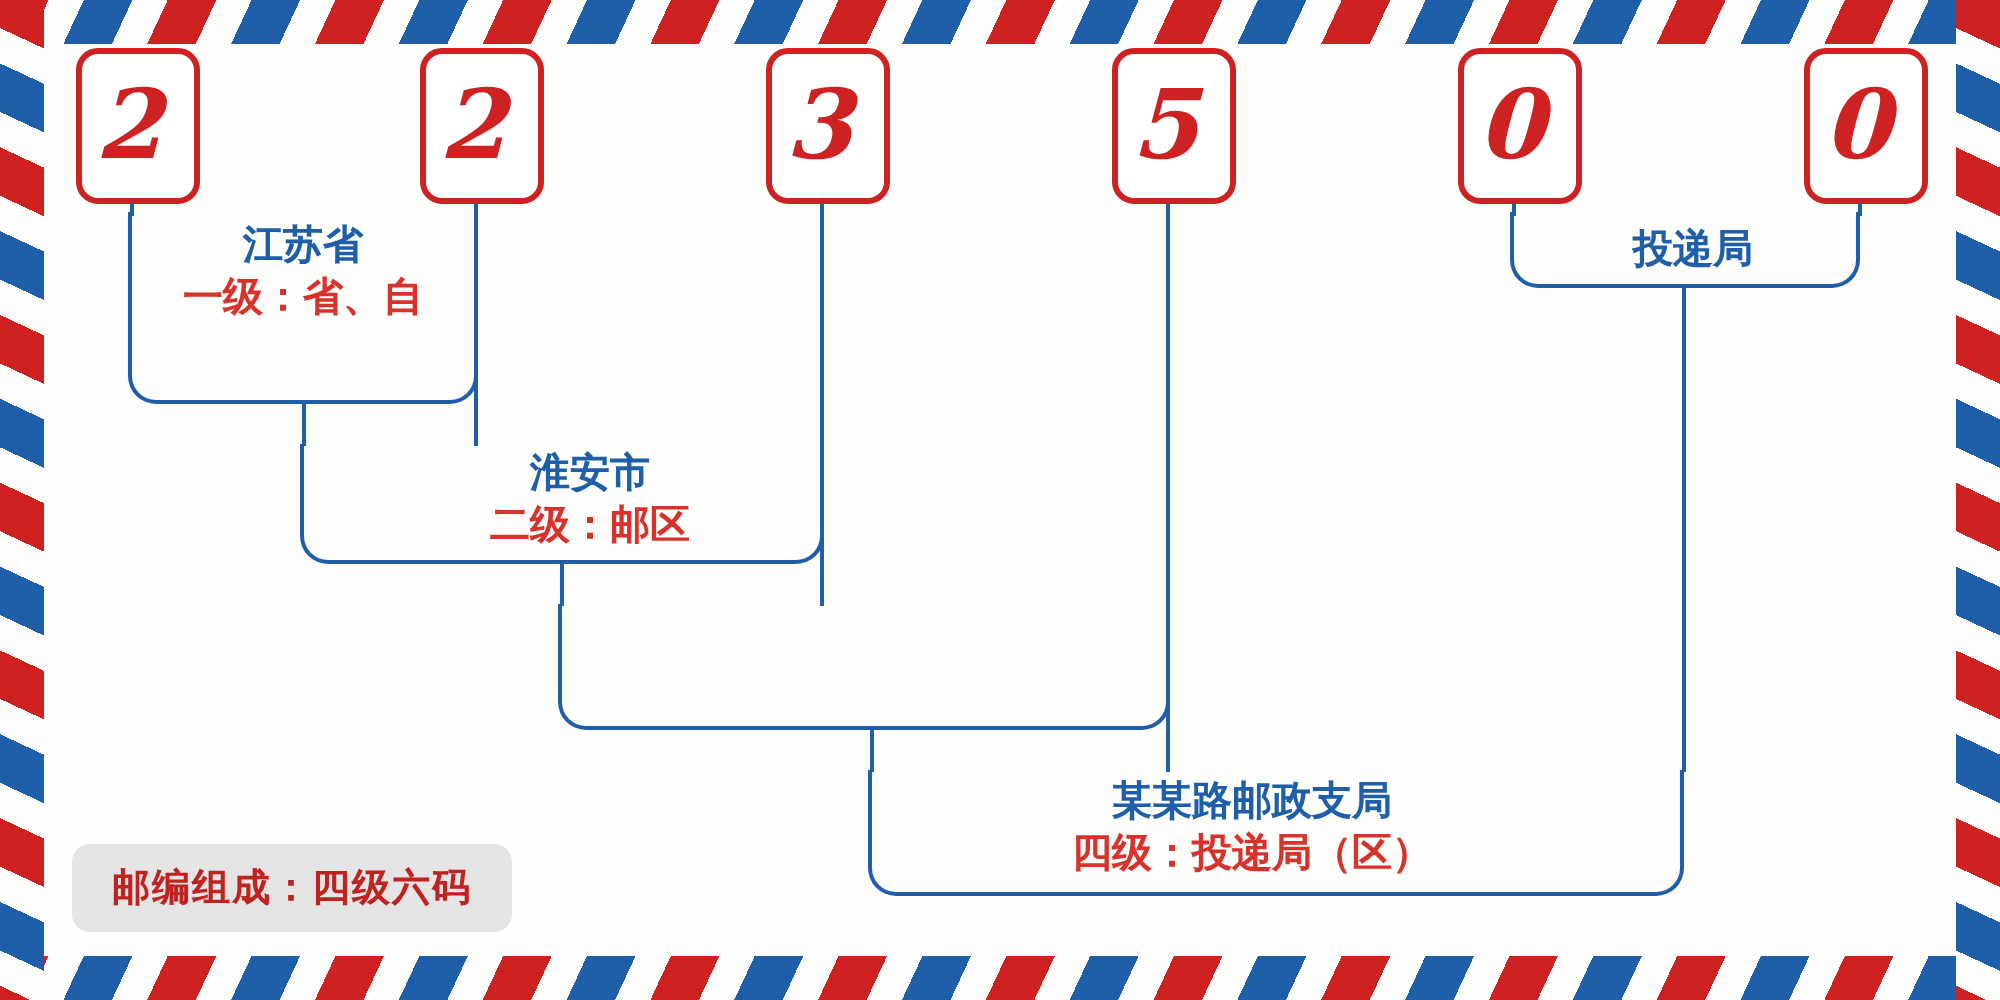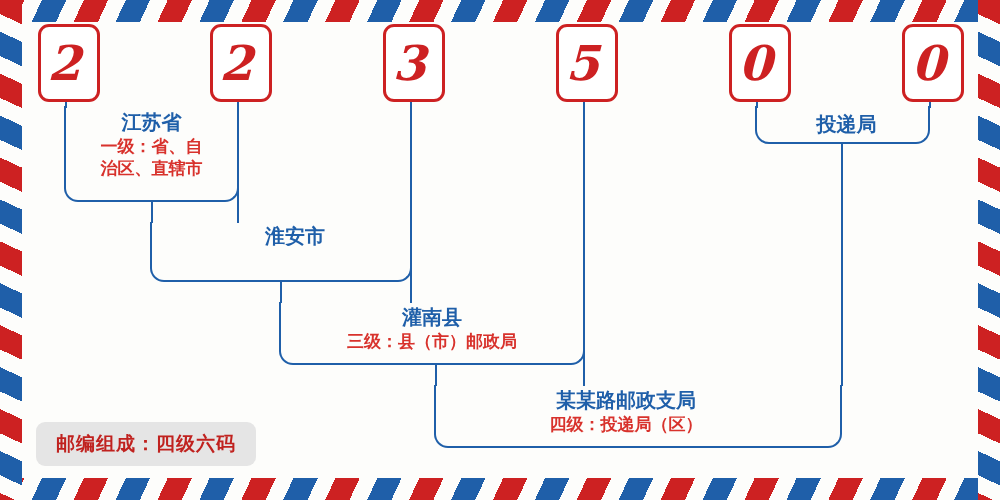--- a/index.html
+++ b/index.html
@@ -68,21 +68,21 @@
     box-sizing:border-box;
   }
   .gtitle{
     font-family:"DejaVu Serif","Liberation Serif",serif;
     font-weight:bold;color:#1f5fa9;
     font-size:20px;line-height:1.25;white-space:nowrap;
   }
   .gsub{
     font-family:"DejaVu Sans","Liberation Sans",sans-serif;
     font-weight:bold;color:#d8322c;
-    font-size:17px;line-height:1.3;
+    font-size:20px;line-height:1.3;
   }
 
   
   .vline{position:absolute;width:2px;background:#1f5fa9;z-index:15;}
 
   
   .legend{
     position:absolute;left:36px;top:422px;
     padding:9px 20px;border-radius:9px;
     background:#e5e5e5;
@@ -131,37 +131,33 @@
   <div class="gbox-text" style="left:755px;top:112px;width:183px;">
     <div class="gtitle">投递局</div>
   </div>
 
   <div class="vline" style="left:841px;top:144px;height:242px;"></div>
 
   <div class="gbox" style="left:64px;top:106px;width:175px;height:96px;"></div>
   <div class="gbox-text" style="left:64px;top:110px;width:175px;">
     <div class="gtitle">江苏省</div>
     <div class="gsub">一级：省、自</div>
-    <div class="gsub">治区、直辖市</div>
   </div>
 
   <div class="vline" style="left:151px;top:202px;height:21px;"></div>
 
   <div class="gbox" style="left:150px;top:222px;width:262px;height:60px;"></div>
   <div class="gbox-text" style="left:150px;top:224px;width:290px;">
     <div class="gtitle">淮安市</div>
+    <div class="gsub">二级：邮区</div>
   </div>
 
   <div class="vline" style="left:280px;top:282px;height:21px;"></div>
 
   <div class="gbox" style="left:279px;top:302px;width:306px;height:63px;"></div>
-  <div class="gbox-text" style="left:279px;top:305px;width:306px;">
-    <div class="gtitle">灌南县</div>
-    <div class="gsub">三级：县（市）邮政局</div>
-  </div>
 
   <div class="vline" style="left:435px;top:365px;height:21px;"></div>
 
   <div class="gbox" style="left:434px;top:385px;width:408px;height:63px;"></div>
   <div class="gbox-text" style="left:434px;top:388px;width:384px;">
     <div class="gtitle">某某路邮政支局</div>
     <div class="gsub">四级：投递局（区）</div>
   </div>
 
   <div class="legend">邮编组成：四级六码</div>

